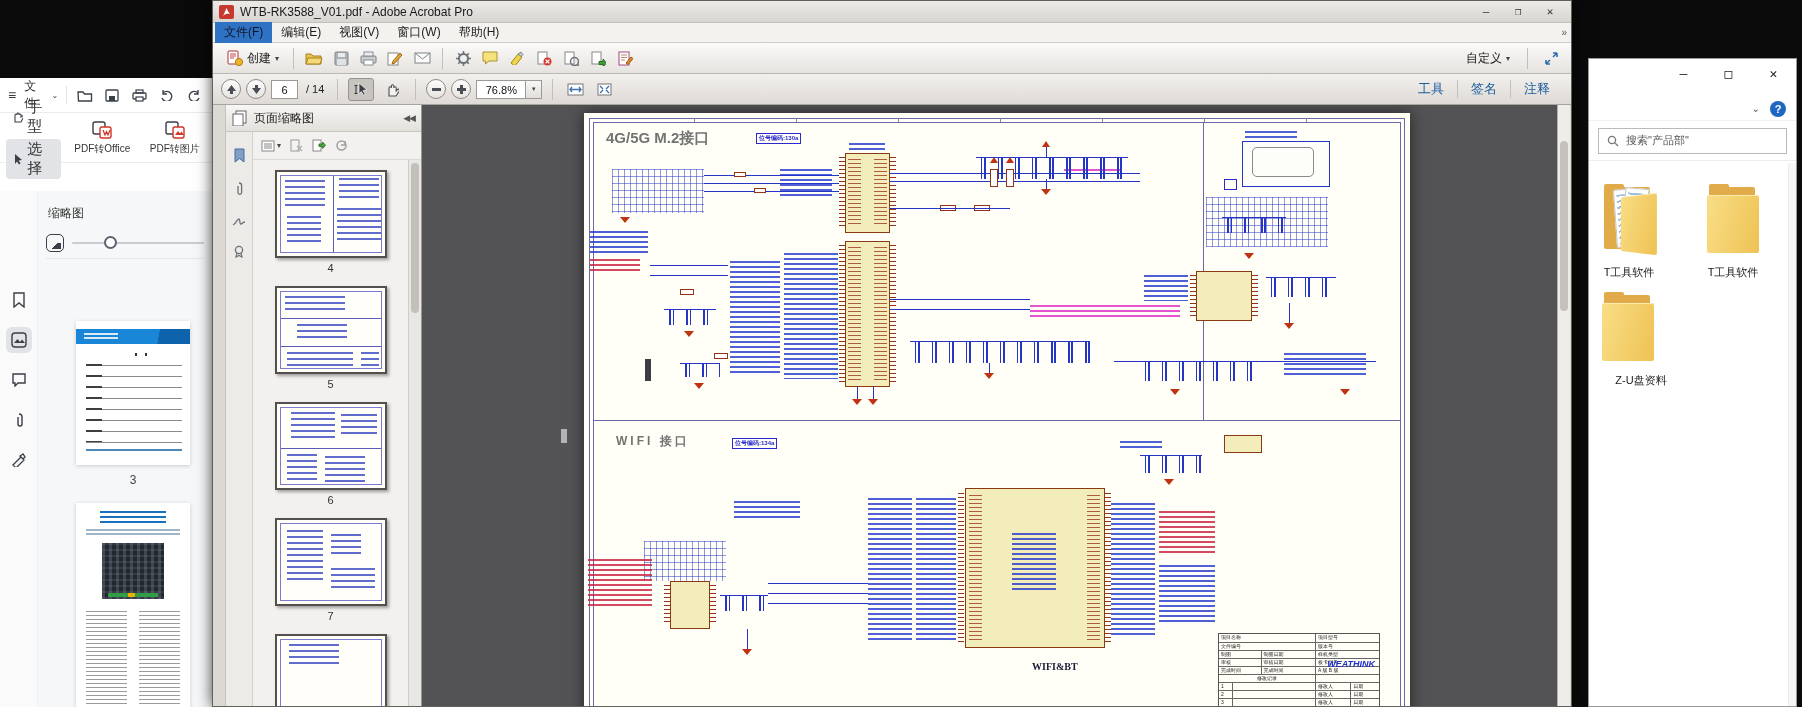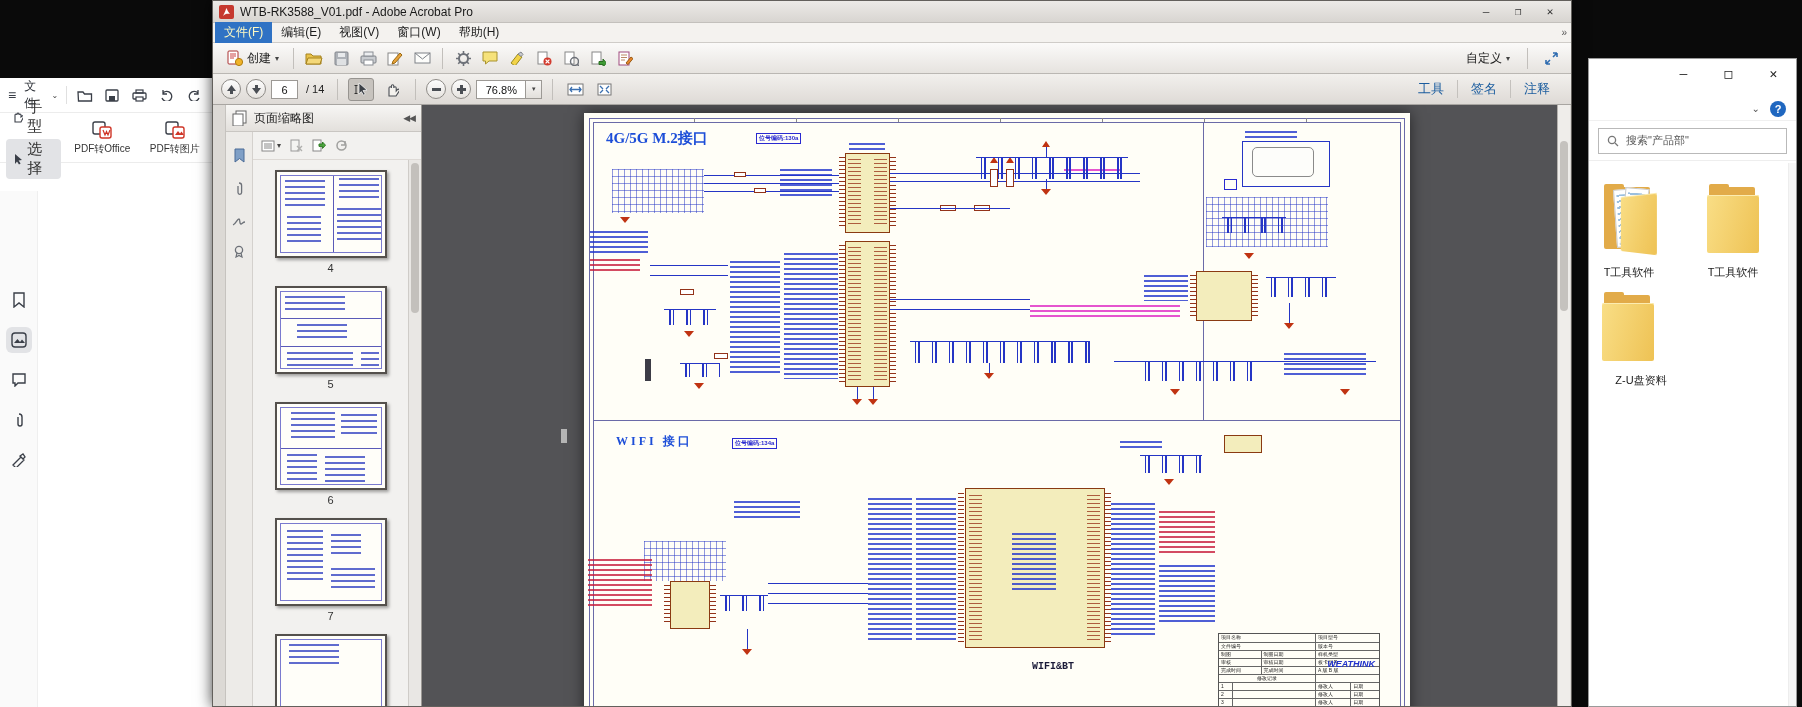--- a/index.html
+++ b/index.html
@@ -47,21 +47,21 @@
   .t4-cols{position:absolute;left:10px;right:10px;top:108px;bottom:8px;background:repeating-linear-gradient(180deg,#9a9a9a 0 1px,transparent 1px 4px);-webkit-mask:linear-gradient(90deg,#000 44%,transparent 44% 56%,#000 56%);mask:linear-gradient(90deg,#000 44%,transparent 44% 56%,#000 56%)}
 
   
   .acro{position:absolute;left:212px;top:0;width:1360px;height:707px;background:#dcd9d5;border:1px solid #63605c;box-shadow:0 0 14px rgba(0,0,0,.75)}
   .a-titlebar{height:22px;background:linear-gradient(#eceae7,#d8d5d1);display:flex;align-items:center;padding:0 6px;gap:6px;border-bottom:1px solid #c3c0bc}
   .a-title{font-size:12px;color:#191919}
   .winbtns{margin-left:auto;display:flex;gap:2px}
   .winbtn{width:30px;height:17px;display:flex;align-items:center;justify-content:center;font-size:11px;color:#333;font-family:"DejaVu Sans Mono",monospace}
   .a-menubar{height:20px;background:#f4f2ef;display:flex;align-items:center;padding-left:2px;font-size:12px;color:#1c1c1c;border-bottom:1px solid #cfccc8}
   .a-menu{padding:2px 9px}
-  .a-menu.sel{background:#2f72c4;color:#fef9c3}
+  .a-menu.sel{background:#2f72c4;color:#0f172a}
   .a-menu-more{margin-left:auto;margin-right:4px;font-size:10px;color:#555}
   .a-toolbar{height:31px;background:linear-gradient(#fbfaf9,#e6e3df);border-bottom:1px solid #bab7b3;display:flex;align-items:center;padding:0 8px;gap:3px}
   .tsep{width:1px;height:21px;background:#c2bfbb;margin:0 5px}
   .tbtn{height:25px;display:flex;align-items:center;gap:4px;padding:0 6px;border-radius:3px;font-size:12px;color:#222}
   .ibtn{width:24px;height:24px;display:flex;align-items:center;justify-content:center;border-radius:3px}
   .caret{font-size:8px;color:#444}
   .a-right{margin-left:auto;display:flex;align-items:center;gap:6px}
   .a-navbar{height:31px;background:linear-gradient(#f2f0ed,#dedad6);border-bottom:1px solid #a8a5a1;display:flex;align-items:center;padding:0 8px;gap:5px}
   .circ{width:20px;height:20px;border-radius:50%;border:1px solid #8e8b87;background:linear-gradient(#fdfdfd,#e6e3df);display:flex;align-items:center;justify-content:center}
   .pagebox{width:27px;height:19px;border:1px solid #9c9995;background:#fff;font-size:11px;text-align:center;line-height:18px;color:#111}
@@ -96,39 +96,39 @@
   .dscroll-th{position:absolute;top:36px;left:2px;right:2px;height:170px;background:#c5c2be;border-radius:6px}
 
   
   .page{position:absolute;left:162px;top:8px;width:826px;height:640px;background:#fffef7;box-shadow:0 0 14px rgba(0,0,0,.55)}
   .frame1{position:absolute;inset:5px;border:1px solid #6a6aa8}
   .frame2{position:absolute;inset:9px;border:1px solid #6a6aa8}
   .ticks-t,.ticks-b{position:absolute;left:9px;right:9px;height:4px;background:repeating-linear-gradient(90deg,transparent 0 101px,#888 101px 102px)}
   .ticks-t{top:5px}
   .hdiv{position:absolute;left:9px;right:9px;top:307px;height:1px;background:#6a6aa8}
   .vdiv{position:absolute;left:619px;top:9px;height:298px;width:1px;background:#6a6aa8}
-  .s-title{position:absolute;font-family:Liberation Serif, serif;font-weight:bold;color:#1d4ed8}
+  .s-title{position:absolute;font-family:Liberation Sans, sans-serif;font-weight:bold;color:#737373}
   .badge{position:absolute;border:1px solid #2a2ad0;color:#2a2ad0;font-size:6px;line-height:7px;padding:1px 2px;font-weight:bold;background:#fffef7;white-space:nowrap}
   .blk{position:absolute;background:#f3edbc;border:1px solid #8a3a12}
   .pinL,.pinR{position:absolute;width:6px;background:repeating-linear-gradient(180deg,#93331a 0 1px,transparent 1px 4px)}
   .intxt{position:absolute;width:13px;background:repeating-linear-gradient(180deg,rgba(150,45,20,.75) 0 1px,transparent 1px 4px)}
   .lblcol{position:absolute;background:repeating-linear-gradient(180deg,rgba(35,55,205,.8) 0 2px,transparent 2px 5px)}
   .lblred{position:absolute;background:repeating-linear-gradient(180deg,rgba(200,30,60,.8) 0 2px,transparent 2px 5px)}
   .lblpink{position:absolute;background:repeating-linear-gradient(180deg,rgba(225,55,200,.85) 0 2px,transparent 2px 5px)}
   .wireh{position:absolute;height:1px;background:#2535c5}
   .wirev{position:absolute;width:1px;background:#2535c5}
   .caps{position:absolute;border-top:1px solid #2535c5;background:repeating-linear-gradient(90deg,transparent 0 5px,#2535c5 5px 6.5px,transparent 6.5px 8.5px,#2535c5 8.5px 10px,transparent 10px 17px)}
   .gnd{position:absolute;width:0;height:0;border-left:5px solid transparent;border-right:5px solid transparent;border-top:6px solid #c03312}
   .vcc{position:absolute;width:0;height:0;border-left:4px solid transparent;border-right:4px solid transparent;border-bottom:6px solid #c03312}
   .res{position:absolute;background:#fff;border:1px solid #93331a}
   .mesh{position:absolute;background:repeating-linear-gradient(90deg,rgba(37,53,197,.5) 0 1px,transparent 1px 6px),repeating-linear-gradient(180deg,rgba(37,53,197,.5) 0 1px,transparent 1px 7px)}
   .simbox{position:absolute;border:1px solid #2535c5;background:#fdfdfa}
   .simin{position:absolute;border:1px solid #8a8a8a;border-radius:5px}
   .artifact{position:absolute;background:#3c3c46}
-  .wifibt{position:absolute;font-size:10px;font-weight:bold;color:#1a1a38;font-family:Liberation Mono, monospace}
+  .wifibt{position:absolute;font-size:10px;font-weight:bold;color:#1a1a38;font-family:Liberation Serif, serif}
   .tb{position:absolute;left:634px;top:520px;width:162px;background:#fffef7;border:1px solid #555;font-size:5px;color:#222;line-height:1}
   .tb .r{display:flex;border-top:1px solid #666;height:8px}
   .tb .r:first-child{border-top:none}
   .tb .c{border-left:1px solid #666;padding:1px 2px;overflow:hidden;white-space:nowrap}
   .tb .c:first-child{border-left:none}
   .brand{position:absolute;right:4px;top:26px;color:#2233cc;font-style:italic;font-weight:bold;font-size:9px;letter-spacing:0}
   .docmark{position:absolute;background:#b5b5b5}
 
   
   .expl{position:absolute;left:1588px;top:58px;width:209px;height:649px;background:#fff;border:1px solid #9a9a9a}
@@ -242,20 +242,42 @@
       <span class="l-strip-ico">
           <svg width="12" height="16">
             <path d="M6 2 a3 3 0 0 1 3 3 v7 a2 2 0 0 1 -4 0 V5" fill="none" stroke="#3a3f48" stroke-width="1.4"></path>
           </svg>
         </span>
       <span class="l-strip-ico">
           <svg width="16" height="14">
             <path d="M2 12 l8-8 3 3 -8 8z M9 3 l3-2 2 3 -2 2z" fill="none" stroke="#3a3f48" stroke-width="1.3"></path>
           </svg>
         </span>
+    </div>
+    <div class="l-panel">
+      <div class="l-panel-title">缩略图</div>
+      <div class="l-slider-row">
+        <span class="l-slider-ico"></span>
+        <div class="l-track">
+            <span class="l-knob"></span>
+          </div>
+      </div>
+      <div class="l-thumb3">
+        <div class="t3-hdr"></div>
+          <div class="t3-dots"></div>
+          <div class="t3-lines"></div>
+          <div class="t3-foot"></div>
+      </div>
+      <div class="l-thumb-num">3</div>
+      <div class="l-thumb4">
+        <div class="t4-title"></div>
+          <div class="t4-sub"></div>
+          <div class="t4-pcb"></div>
+          <div class="t4-cols"></div>
+      </div>
     </div>
   </div>
 </div>
 
 <div class="acro">
   <div class="a-titlebar">
     <svg width="15" height="14">
         <rect x="0" y="0" width="15" height="14" rx="2" fill="#c6392f"></rect>
         <path d="M4 11 c2-4 3-7 3.5-8 .5 1 1.5 4 3.5 6 -2-.5-5-.5-7 2z" fill="#fff"></path>
       </svg>

